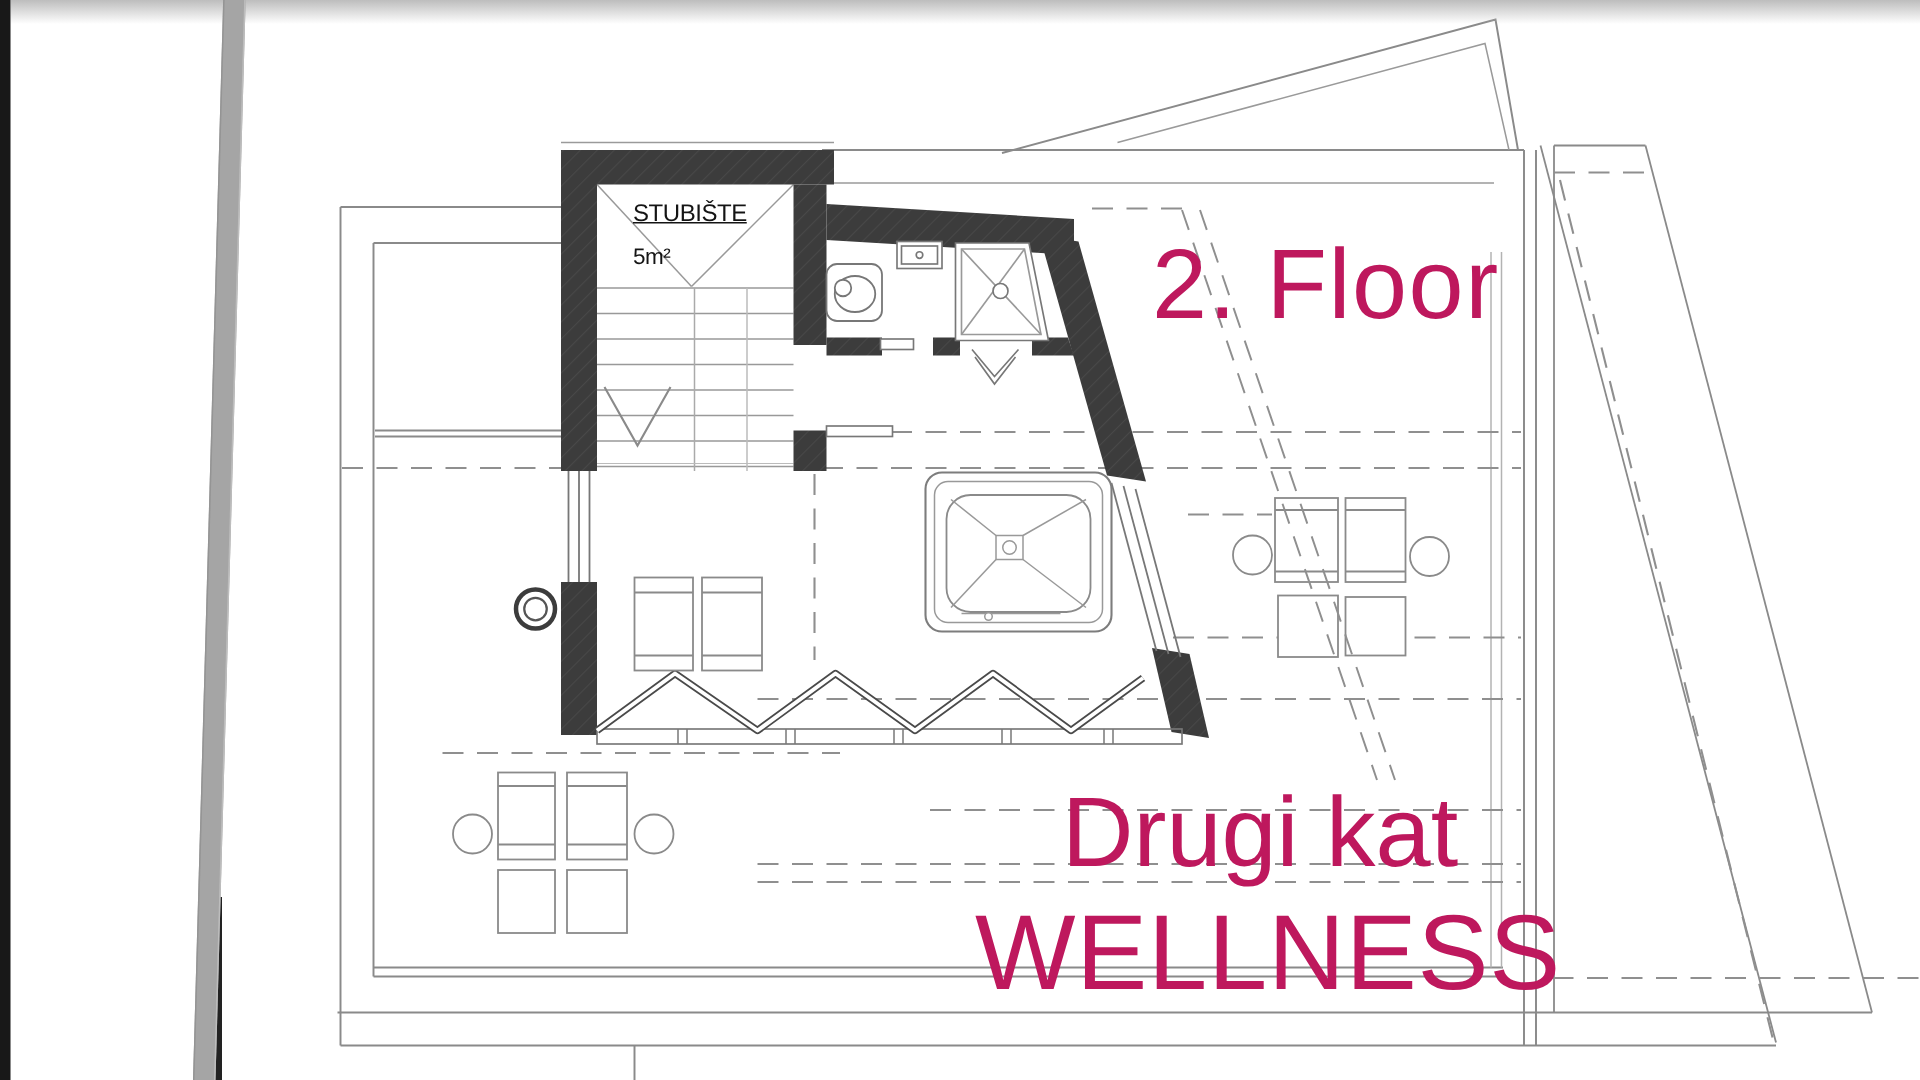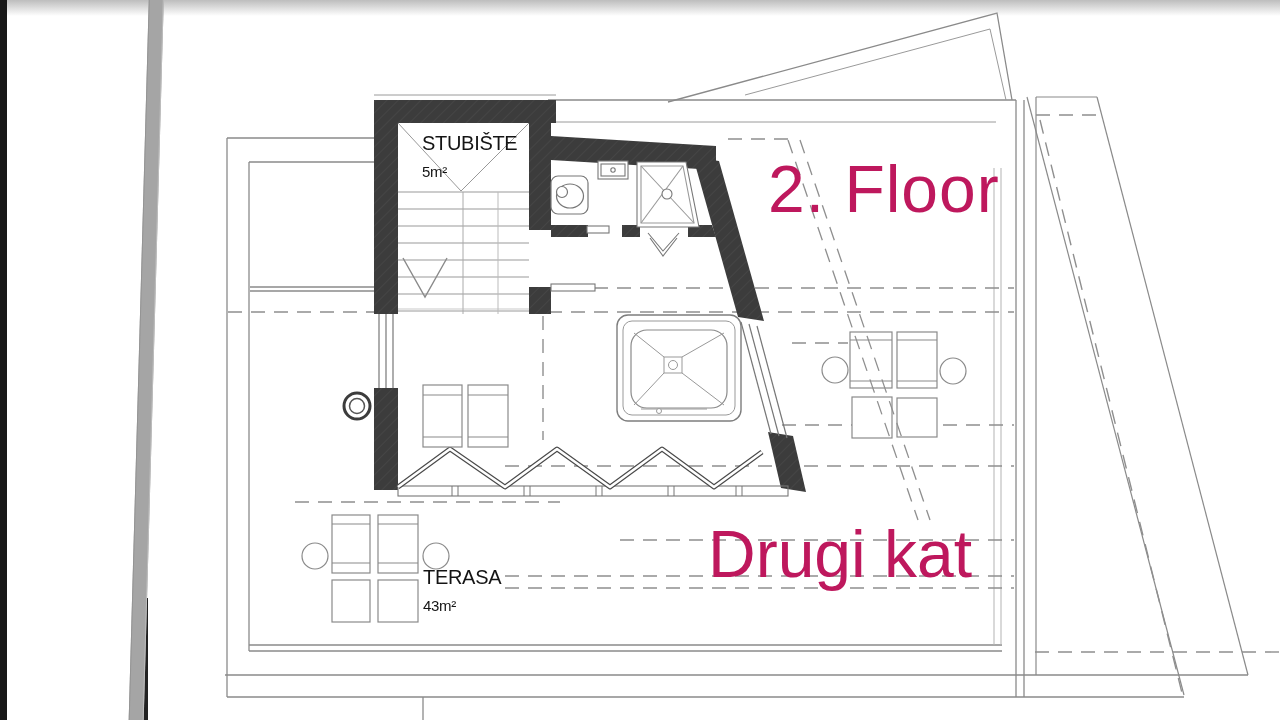--- a/index.html
+++ b/index.html
@@ -8,21 +8,21 @@
   .abs{position:absolute;}
   #top-shadow{left:7px;top:0;width:1273px;height:16px;
       background:linear-gradient(180deg,#bdbdbd 0%,rgba(255,255,255,0) 100%);}
   #left-edge{left:0;top:0;width:7px;height:720px;background:#181818;}
   #corner-mark{left:139px;top:598px;width:9px;height:122px;background:#222222;}
   #divider{left:149px;top:-8px;width:13px;height:740px;background:#a5a5a5;
       border-left:1px solid #949494;border-right:1px solid #bdbdbd;
       transform:rotate(1.6deg);transform-origin:top left;}
   svg{position:absolute;left:0;top:0;}
   .room-label{position:absolute;color:#141414;line-height:26px;letter-spacing:-0.3px;}
-  .room-name{font-size:20px;display:block;}
+  .room-name{font-size:16px;display:block;text-decoration:underline;}
   .room-area{font-size:15px;display:block;margin-top:3px;}
   #label-stubiste{left:422px;top:130px;}
   #label-relax{left:422px;top:310px;}
   #label-terasa{left:423px;top:564px;}
   .big-text{position:absolute;color:#be185d;white-space:nowrap;line-height:1;}
   #floor-en{left:768px;top:156px;font-size:66px;letter-spacing:1px;}
   #floor-hr{left:708px;top:521px;font-size:66px;text-align:right;}
   #zone{left:650px;top:600px;font-size:71px;letter-spacing:0.5px;}
 </style>
 </head>
@@ -228,26 +228,23 @@
     <g stroke="#8f8f8f" stroke-width="1.3" fill="none" stroke-dasharray="14 9">
       <path d="M788,140 L918,520"></path>
       <path d="M800,140 L930,520"></path>
     </g>
   </svg>
 
   <div class="room-label" id="label-stubiste">
     <span class="room-name">STUBIŠTE</span>
     <span class="room-area">5m²</span>
   </div>
-  <div class="room-label" id="label-terasa">
-    <span class="room-name">TERASA</span>
-    <span class="room-area">43m²</span>
-  </div>
 
   <div class="big-text" id="floor-en">2. Floor</div>
   <div class="big-text" id="floor-hr">Drugi kat</div>
+  <div class="big-text" id="zone">WELLNESS</div>
 
   <div class="abs" id="top-shadow"></div>
   <div class="abs" id="left-edge"></div>
   <div class="abs" id="corner-mark"></div>
   <div class="abs" id="divider"></div>
 
 </div>
 
 </body></html>

